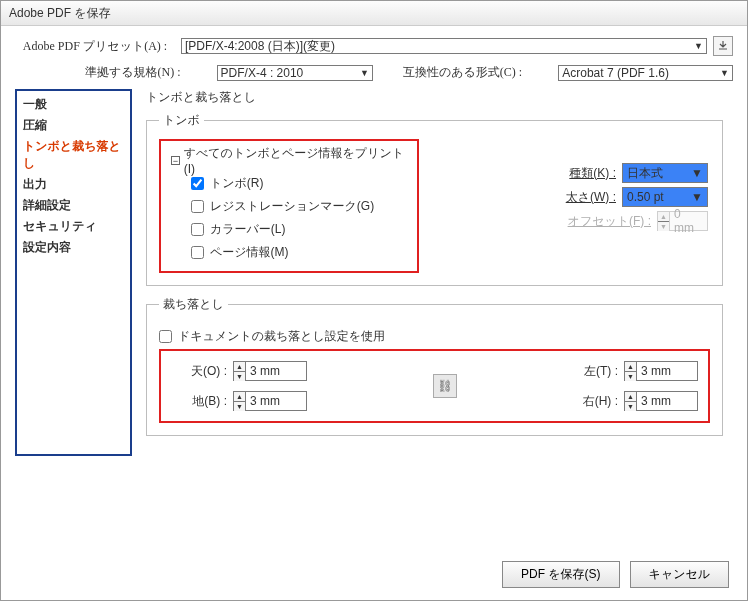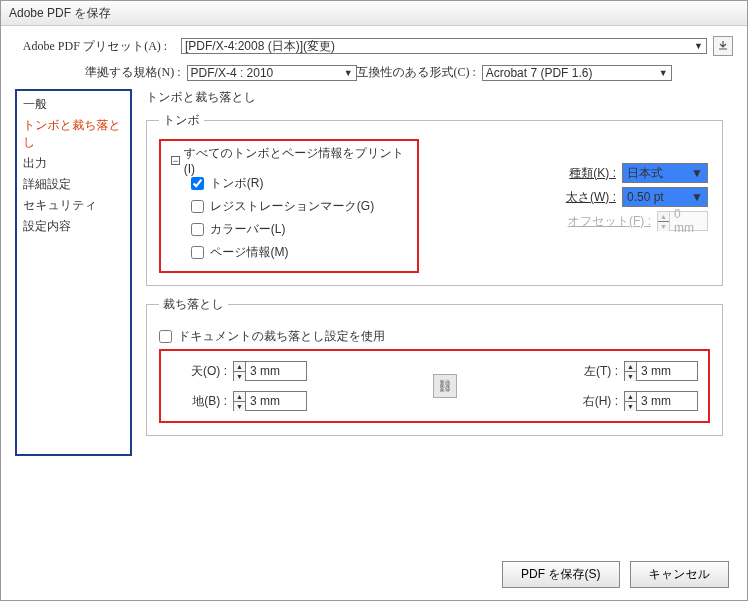--- a/index.html
+++ b/index.html
@@ -7,21 +7,21 @@
 .window { width: 748px; height: 601px; background: #fff; border: 1px solid #999; position: relative; }
 .titlebar { height: 25px; line-height: 25px; padding-left: 8px; background: linear-gradient(#fdfdfd,#e8e8e8); border-bottom: 1px solid #ccc; font-size: 12px; }
 .content { padding: 10px 14px; }
 .row { display: flex; align-items: center; margin-bottom: 8px; }
 .label { text-align: center; margin-right: 6px; white-space: nowrap; font-family: Liberation Serif, serif; }
 .select { border: 1px solid #7a7a7a; background: #fff; height: 16px; font-size: 12px; padding: 0 3px; display: inline-flex; align-items: center; justify-content: space-between; }
 .select .arrow { margin-left: 4px; font-size: 9px; }
 .expbtn { width: 20px; height: 20px; margin-left: 6px; border: 1px solid #999; background: #f5f5f5; display: flex; align-items: center; justify-content: center; font-size: 10px; }
 .mainarea { display: flex; margin-top: 6px; }
 .sidebar { width: 117px; border: 2px solid #1a3e8c; background: #fff; padding: 3px 0; }
-.sidebar-item { padding: 2px 6px; cursor: default; }
+.sidebar-item { padding: 2px 6px; cursor: default; font-weight: bold; }
 .sidebar-item.sel { color: #d83a00; }
 .panel { flex: 1; padding: 0 10px 10px 14px; }
 .panel-title { margin-bottom: 6px; }
 fieldset { border: 1px solid #bdbdbd; margin-bottom: 10px; padding: 10px 12px 12px; position: relative; }
 legend { padding: 0 4px; font-size: 12px; }
 .redbox { border: 2px solid #e02020; }
 .chkrow { display: flex; align-items: center; margin: 3px 0; height: 20px; }
 .chkrow input { margin-right: 6px; }
 .fsright { position: absolute; right: 14px; top: 30px; width: 190px; }
 .fsright .row2 { display: flex; align-items: center; justify-content: flex-end; margin: 4px 0; height: 20px; }
@@ -56,36 +56,37 @@
         <span>[PDF/X-4:2008 (日本)](変更)</span>
         <span class="arrow">▼</span>
       </div>
       <div class="expbtn">
         <svg width="12" height="12" viewBox="0 0 12 12">
             <path d="M6 1v5M3 4l3 3 3-3M2 9h8" stroke="#555" fill="none" stroke-width="1.2"></path>
           </svg>
       </div>
     </div>
 
-    <div class="row" style="justify-content:flex-start; padding-left:70px; gap:0">
+    <div class="row" style="justify-content:flex-start; padding-left:70px; gap:30px">
       <div class="label">準拠する規格(N) :</div>
       <div class="select" style="width:170px">
         <span>PDF/X-4 : 2010</span>
         <span class="arrow">▼</span>
       </div>
       <div class="label">互換性のある形式(C) :</div>
       <div class="select" style="width:190px">
         <span>Acrobat 7 (PDF 1.6)</span>
         <span class="arrow">▼</span>
       </div>
     </div>
 
     <div class="mainarea">
       <div class="sidebar">
         <div class="sidebar-item">一般</div>
+        <div class="sidebar-item">圧縮</div>
         <div class="sidebar-item sel">トンボと裁ち落とし</div>
         <div class="sidebar-item">出力</div>
         <div class="sidebar-item">詳細設定</div>
         <div class="sidebar-item">セキュリティ</div>
         <div class="sidebar-item">設定内容</div>
       </div>
 
       <div class="panel">
         <div class="panel-title">トンボと裁ち落とし</div>
 

